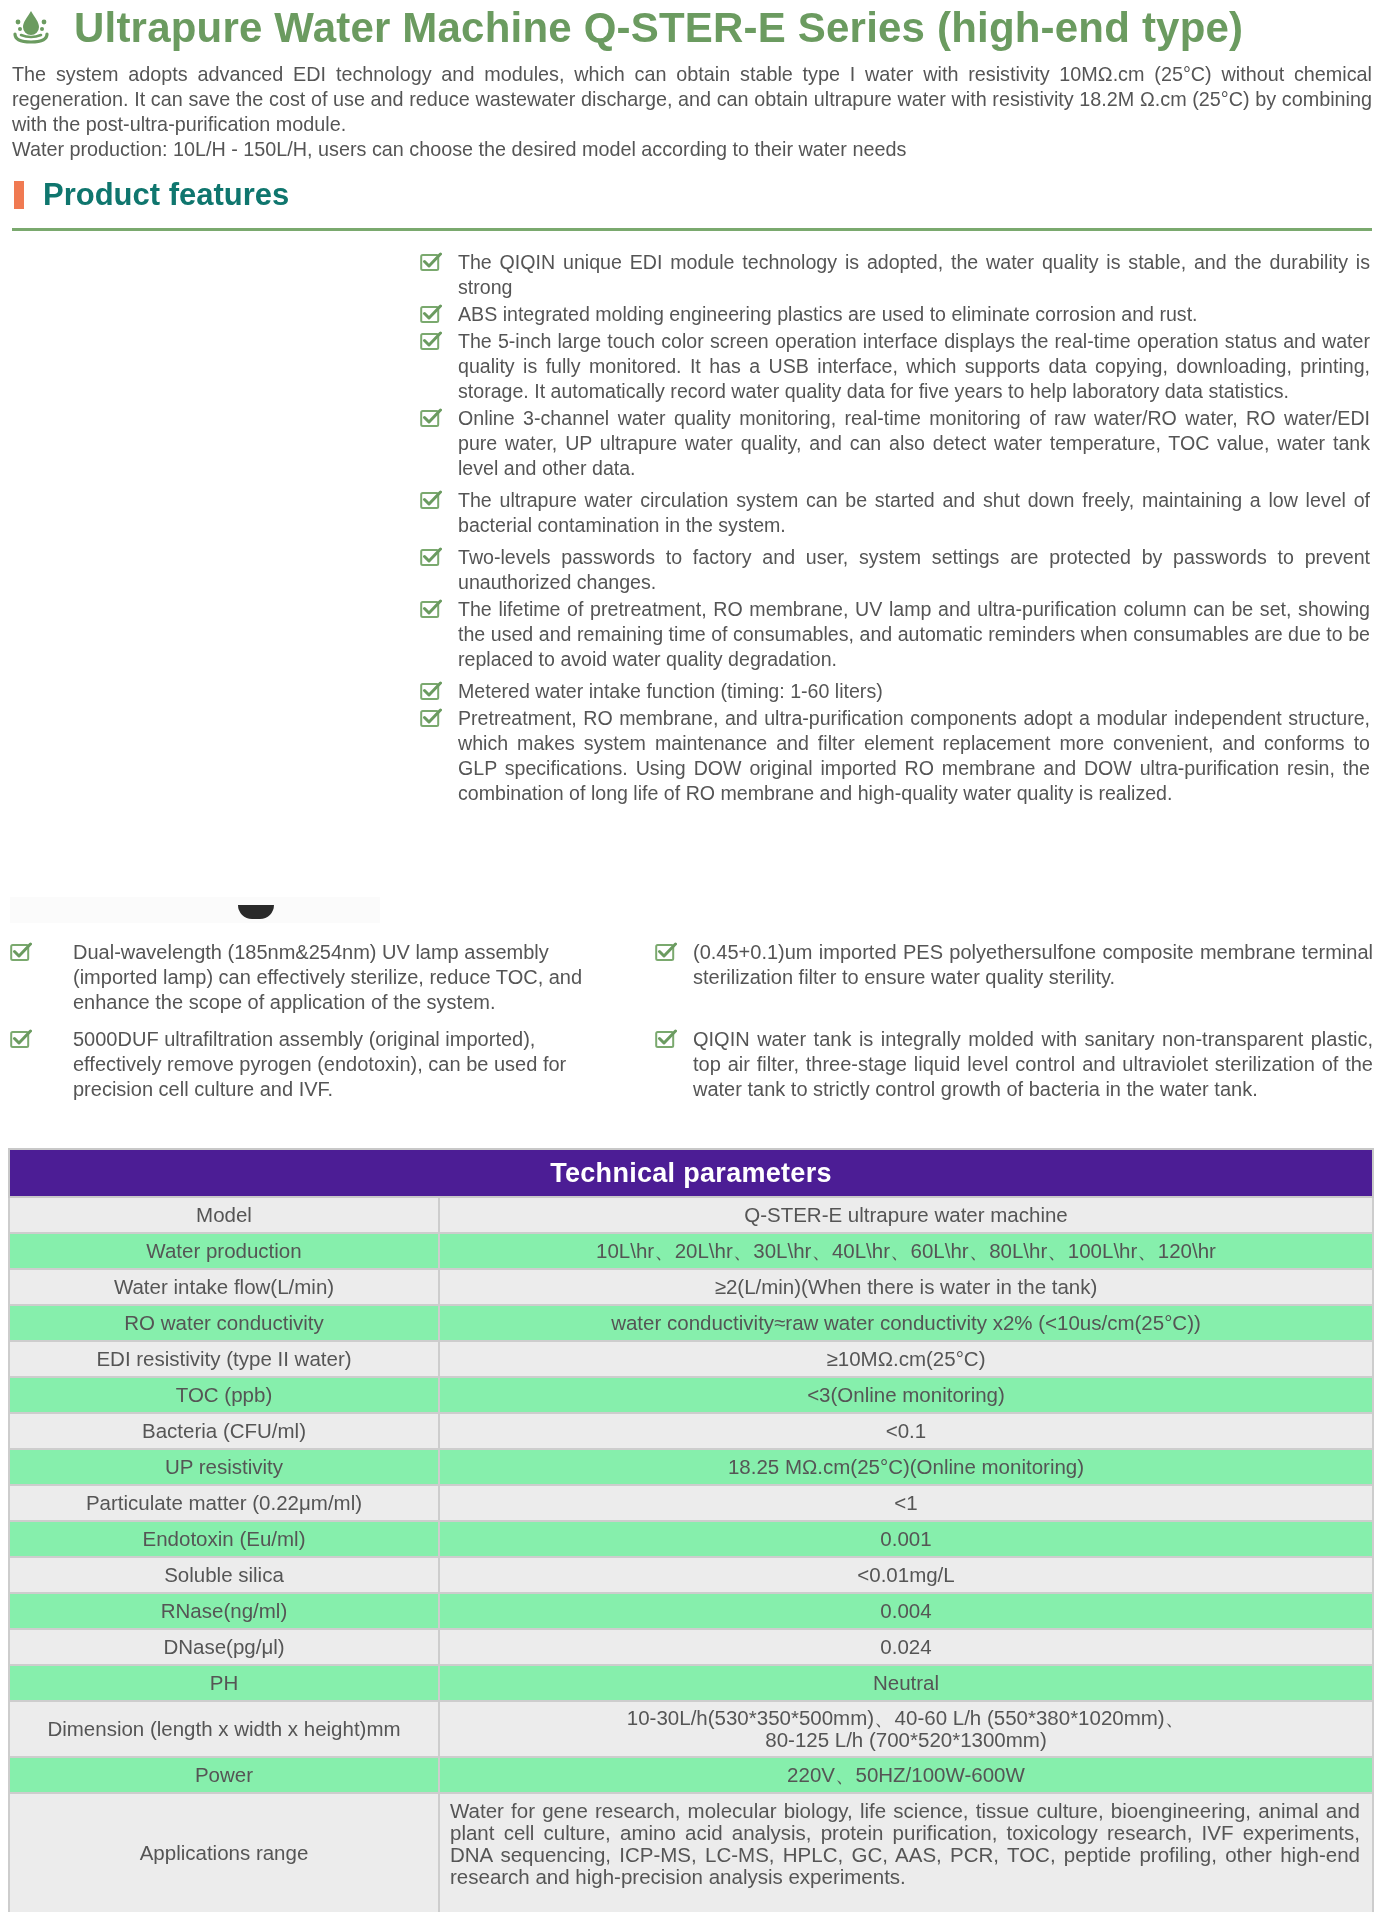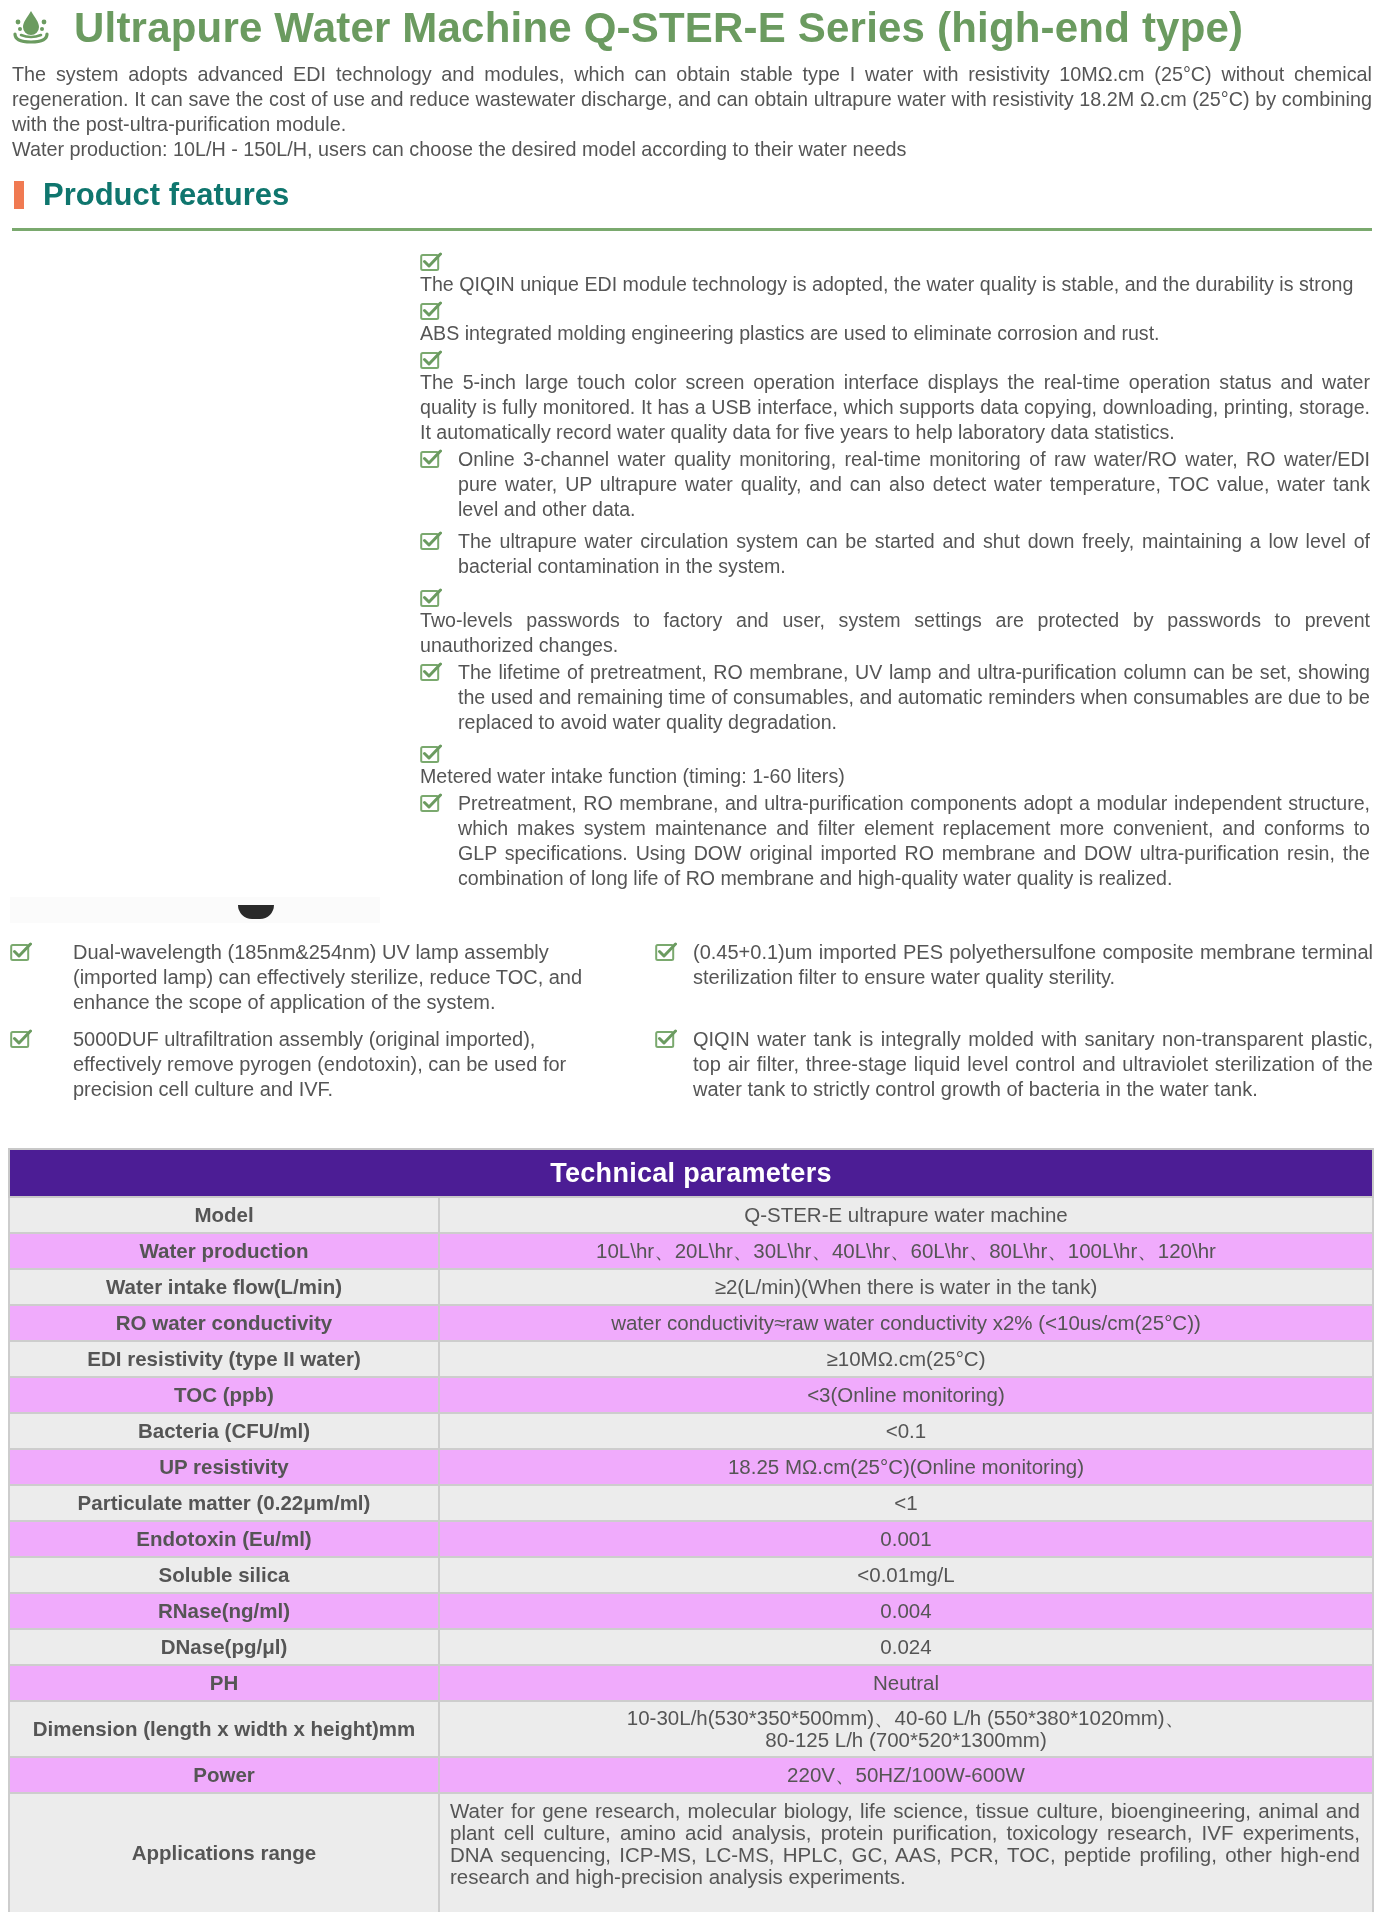--- a/index.html
+++ b/index.html
@@ -24,36 +24,36 @@
   #product-image { left: 10px; top: 245px; width: 370px; height: 680px; background: #ffffff; }
   #product-image .caster { position: absolute; left: 228px; top: 660px; width: 36px; height: 14px;
     border-radius: 0 0 14px 14px; background: #2a2a2a; }
   #product-image .floor { position: absolute; left: 0; top: 652px; width: 370px; height: 26px; background: #fbfbfb; }
   
   .feat { position: absolute; display: flex; font-size: 19.6px; line-height: 25px; color: #555; }
   .feat .cb { flex: 0 0 auto; width: 22px; height: 20px; margin-top: 2px; margin-right: 16px; }
   .feat .txt { text-align: justify; }
   #feat-list-right { left: 420px; top: 250px; width: 950px; }
   #feat-list-right .feat { position: relative; margin-bottom: 7px; }
-  #feat-list-right .feat.tight { margin-bottom: 2px; flex-direction: column; }
+  #feat-list-right .feat.tight { margin-bottom: 2px; }
   #feat-col-left { left: 10px; top: 940px; width: 610px; }
   #feat-col-right { left: 655px; top: 940px; width: 718px; }
   #feat-col-left .feat, #feat-col-right .feat { position: relative; font-size: 20px; }
   #feat-col-left .feat { margin-bottom: 12px; gap: 25px; }
   #feat-col-right .feat { margin-bottom: 37px; }
   
   #param-table { left: 8px; top: 1148px; width: 1366px; border-collapse: collapse; font-size: 20.5px; color: #555; }
   #param-table th {
     background: #4c1d95; color: #fff; font-size: 27px; font-weight: bold; height: 44px;
     border: 2px solid #c8c8c8; letter-spacing: 0.3px;
   }
   #param-table td { border: 2px solid #cdcdcd; text-align: center; height: 34px; padding: 0 8px; }
-  #param-table td.k { width: 412px; font-weight: bold; }
+  #param-table td.k { width: 412px; }
   #param-table tr.g td { background: #ececec; }
-  #param-table tr.w td { background: #f0abfc; }
+  #param-table tr.w td { background: #86efac; }
   #param-table td.multi { line-height: 22px; height: 54px; }
   #param-table td.apps { text-align: justify; line-height: 22px; height: 102px; padding: 6px 12px 10px 10px; vertical-align: top; }
 </style>
 </head>
 <body>
 
 <div id="title-row" class="abs">
   <svg id="logo-icon" viewBox="0 0 42 42">
     <path d="M21 4 C17 11 13 15 13 20 A8 8 0 0 0 29 20 C29 15 25 11 21 4 Z" fill="#6b9b60"></path>
     <circle cx="8" cy="15" r="2.4" fill="#6b9b60"></circle>

